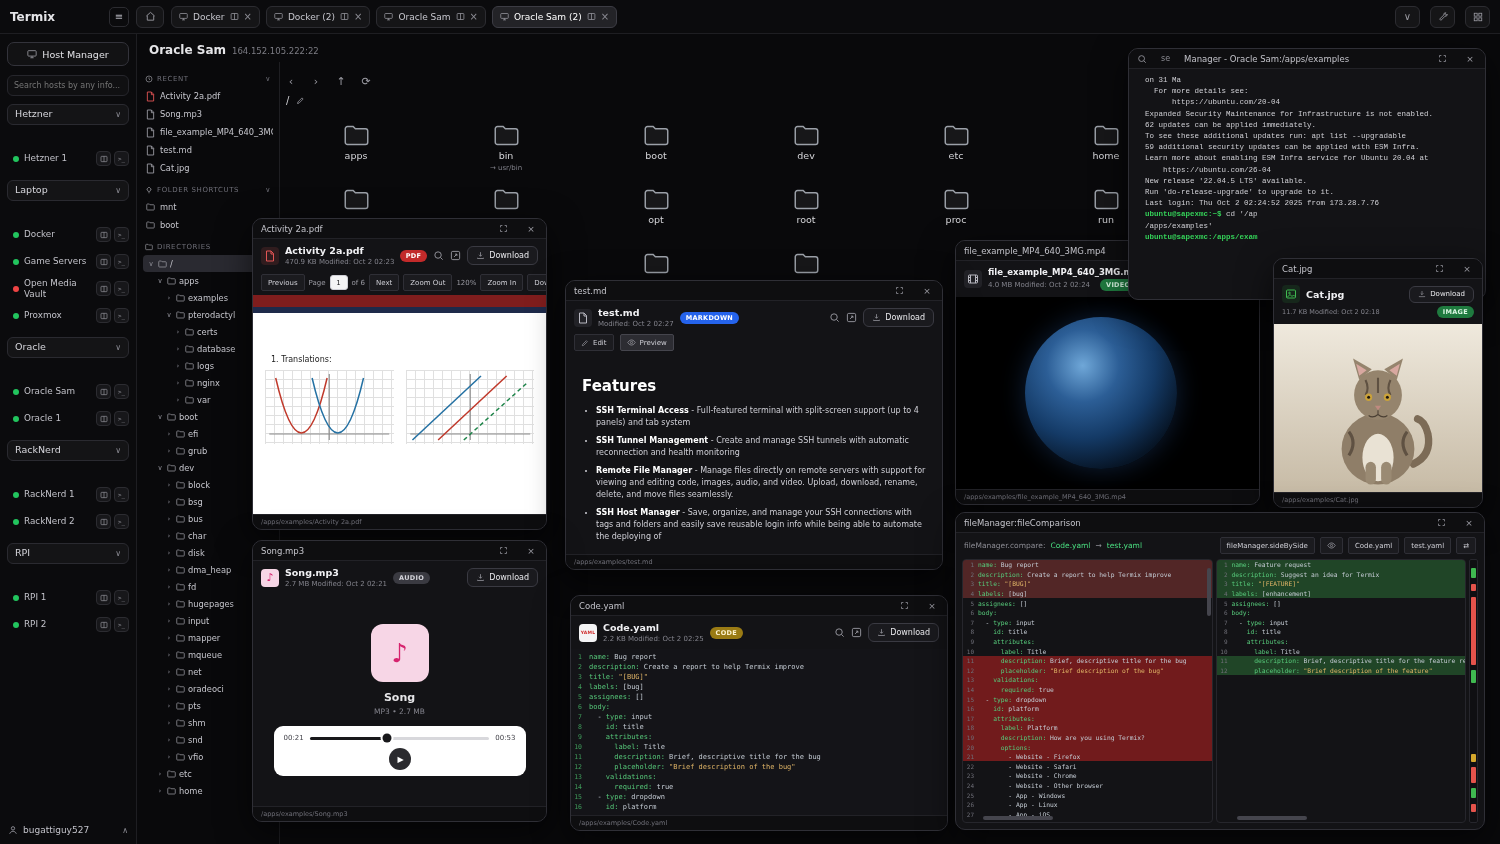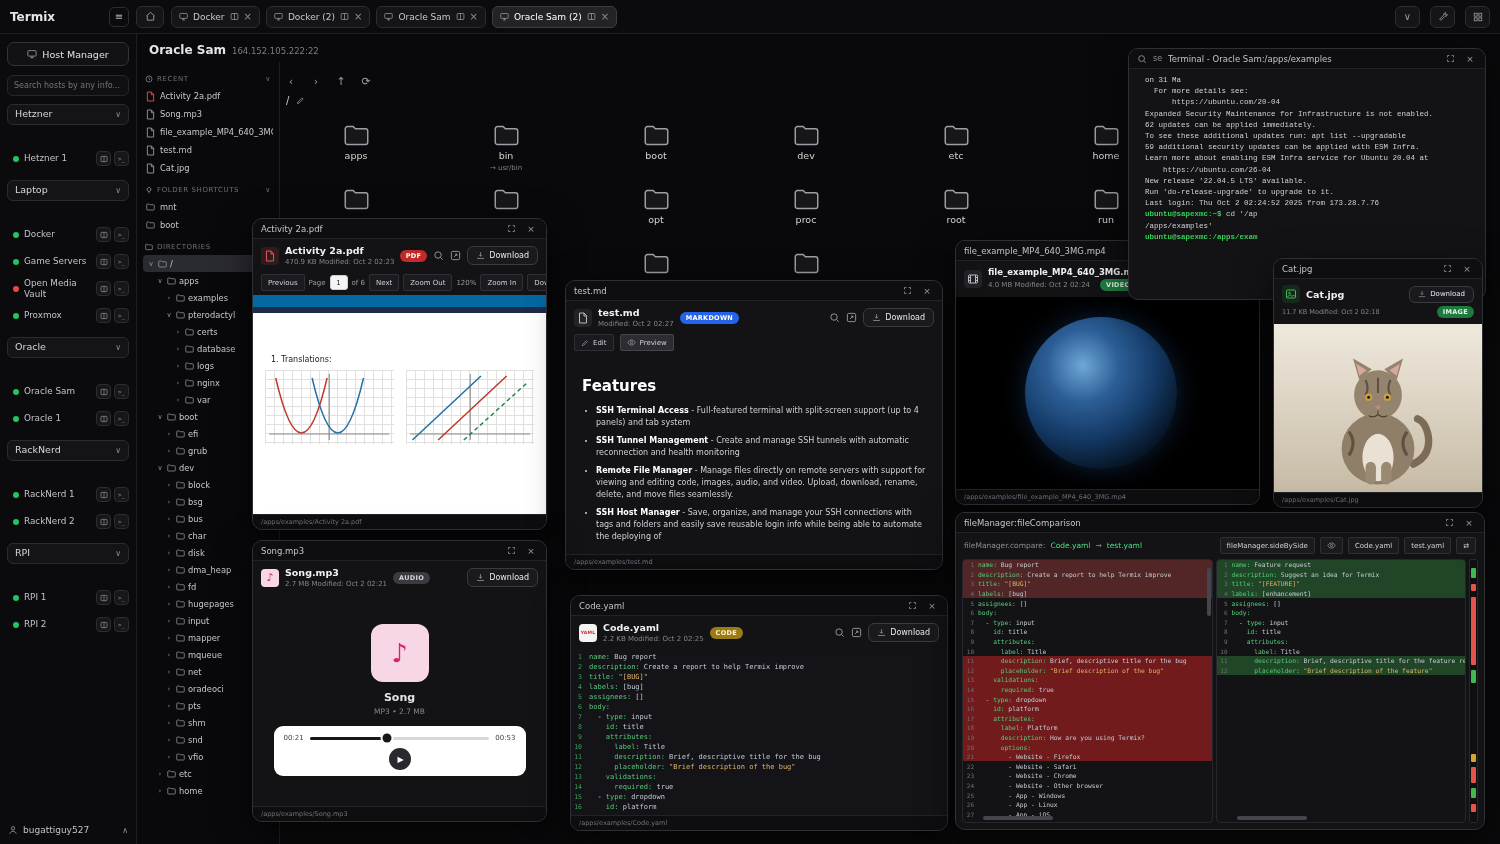--- a/index.html
+++ b/index.html
@@ -68,21 +68,21 @@
 .t-row .chev{width:8px;font-size:7px;color:#8b8b93;flex:none;text-align:center}
 .t-row.active{background:#2a2a31}
 #fm-grid{position:absolute;left:281px;top:112px;width:1219px;height:192px;display:grid;
   grid-template-columns:repeat(6,150px);grid-auto-rows:64px;z-index:0}
 .g-cell{display:flex;flex-direction:column;align-items:center;padding-top:12px;gap:3px}
 .g-label{font-size:9.5px;color:#d4d4d8;height:11px}
 .g-sub{font-size:7px;color:#80808a;height:8px}
 
 .win{position:absolute;background:#131316;border:1px solid #2f2f36;border-radius:10px;
   box-shadow:0 10px 34px rgba(0,0,0,.6);display:flex;flex-direction:column;overflow:hidden}
-.w-title{height:20px;flex:none;display:flex;align-items:center;gap:6px;padding:0 8px;
+.w-title{height:20px;flex:none;display:flex;align-items:center;gap:14px;padding:0 8px;
   font-size:8.5px;color:#c2c2c9;background:#0e0e10;border-bottom:1px solid #222227}
 .w-title .t{flex:1;white-space:nowrap;overflow:hidden;text-overflow:ellipsis}
 .wbtn{width:14px;height:14px;display:flex;align-items:center;justify-content:center;color:#9a9aa2;font-size:9px}
 .w-info{display:flex;align-items:center;gap:6px;padding:6px 8px;flex:none}
 .fico{width:18px;height:18px;border-radius:4px;display:flex;align-items:center;justify-content:center;flex:none}
 .fico.fpdf{background:rgba(226,85,85,.14);color:#e25555}
 .fico.fmd{background:#222227;color:#b9b9c2}
 .fico.faud{background:#f7d6e6;color:#d6246e;font-size:11px}
 .fico.fvid{background:#222227;color:#b9b9c2}
 .fico.fimg{background:rgba(46,160,67,.14);color:#3fb950}
@@ -102,21 +102,21 @@
 .pill{height:17px;border:1px solid #2f2f36;background:#1b1b1f;border-radius:2px;display:flex;
   align-items:center;gap:4px;padding:0 6px;font-size:7px;color:#cfcfd6;flex:none;white-space:nowrap}
 .pill.active{background:#2c2c32;border-color:#45454d}
 .minfo{display:flex;flex-direction:column;gap:2px;min-width:0}
 
 #win-pdf{left:252px;top:218px;width:295px;height:312px;z-index:8}
 #pdf-toolbar{display:flex;align-items:center;gap:4px;padding:2px 8px 4px;overflow:hidden;flex:none}
 #pdf-toolbar .lbl{font-size:7px;color:#9a9aa2;flex:none}
 #pdf-page-input{width:18px;height:15px;border:1px solid #cfcfd6;border-radius:3px;background:#f4f4f5;
   color:#18181b;font-size:7px;text-align:center;font-family:inherit}
-#pdf-body{flex:1;background:#0369a1;padding-top:12px;min-height:0}
+#pdf-body{flex:1;background:#7f1d1d;padding-top:12px;min-height:0}
 #pdf-sheet{background:#fff;height:100%;border-top:6px solid #1e2a4a;position:relative;color:#222}
 #pdf-heading{font-size:8px;padding:42px 0 6px 18px;color:#1a1a1a}
 .plots{display:flex;gap:12px;padding:0 12px}
 .plot{flex:1;height:74px;background-image:linear-gradient(#e0e0e0 1px,transparent 1px),
   linear-gradient(90deg,#e0e0e0 1px,transparent 1px);background-size:9px 9px;position:relative}
 
 #win-md{left:565px;top:280px;width:378px;height:290px;z-index:8}
 #md-actions{display:flex;gap:6px;padding:0 8px 4px;flex:none}
 #md-content{flex:1;padding:4px 16px;overflow:hidden;min-height:0}
 #md-content h1{font-size:15px;color:#fff;margin:18px 0 10px;font-weight:bold}
@@ -988,30 +988,30 @@
     </span>
     <span class="g-label">opt</span>
     <span class="g-sub"></span>
   </div>
     <div class="g-cell">
     <span class="icon">
       <svg width="27" height="23" viewBox="0 0 24 20" fill="rgba(150,152,160,.10)" stroke="#9ba0a8" stroke-width="1.3">
           <path d="M2 4a2 2 0 0 1 2-2h5l2 2h9a2 2 0 0 1 2 2v10a2 2 0 0 1-2 2H4a2 2 0 0 1-2-2z"></path>
         </svg>
     </span>
-    <span class="g-label">proc</span>
+    <span class="g-label">root</span>
     <span class="g-sub"></span>
   </div>
     <div class="g-cell">
     <span class="icon">
       <svg width="27" height="23" viewBox="0 0 24 20" fill="rgba(150,152,160,.10)" stroke="#9ba0a8" stroke-width="1.3">
           <path d="M2 4a2 2 0 0 1 2-2h5l2 2h9a2 2 0 0 1 2 2v10a2 2 0 0 1-2 2H4a2 2 0 0 1-2-2z"></path>
         </svg>
     </span>
-    <span class="g-label">root</span>
+    <span class="g-label">proc</span>
     <span class="g-sub"></span>
   </div>
     <div class="g-cell">
     <span class="icon">
       <svg width="27" height="23" viewBox="0 0 24 20" fill="rgba(150,152,160,.10)" stroke="#9ba0a8" stroke-width="1.3">
           <path d="M2 4a2 2 0 0 1 2-2h5l2 2h9a2 2 0 0 1 2 2v10a2 2 0 0 1-2 2H4a2 2 0 0 1-2-2z"></path>
         </svg>
     </span>
     <span class="g-label">run</span>
     <span class="g-sub"></span>
@@ -1087,21 +1087,21 @@
 
 <div class="win" id="win-term">
   <div class="w-title">
     <span class="icon">
       <svg width="10" height="10" viewBox="0 0 24 24" fill="none" stroke="currentColor" stroke-width="2">
           <circle cx="11" cy="11" r="7"></circle>
           <path d="M21 21l-4.5-4.5"></path>
         </svg>
     </span>
     <span id="term-se">se</span>
-    <span class="t">Terminal - Oracle Sam:/apps/examples</span>
+    <span class="t">Manager - Oracle Sam:/apps/examples</span>
     <span class="wbtn">
         <svg width="9" height="9" viewBox="0 0 24 24" fill="none" stroke="currentColor" stroke-width="2">
           <path d="M9 4H4v5M15 4h5v5M20 15v5h-5M9 20H4v-5"></path>
         </svg>
       </span>
     <span class="wbtn">×</span>
   </div>
   <div id="term-body">
       <div class="tl"><span class="tp"></span><span>on 31 Ma</span></div>
       <div class="tl"><span class="tp"></span><span>  For more details see:</span></div>

